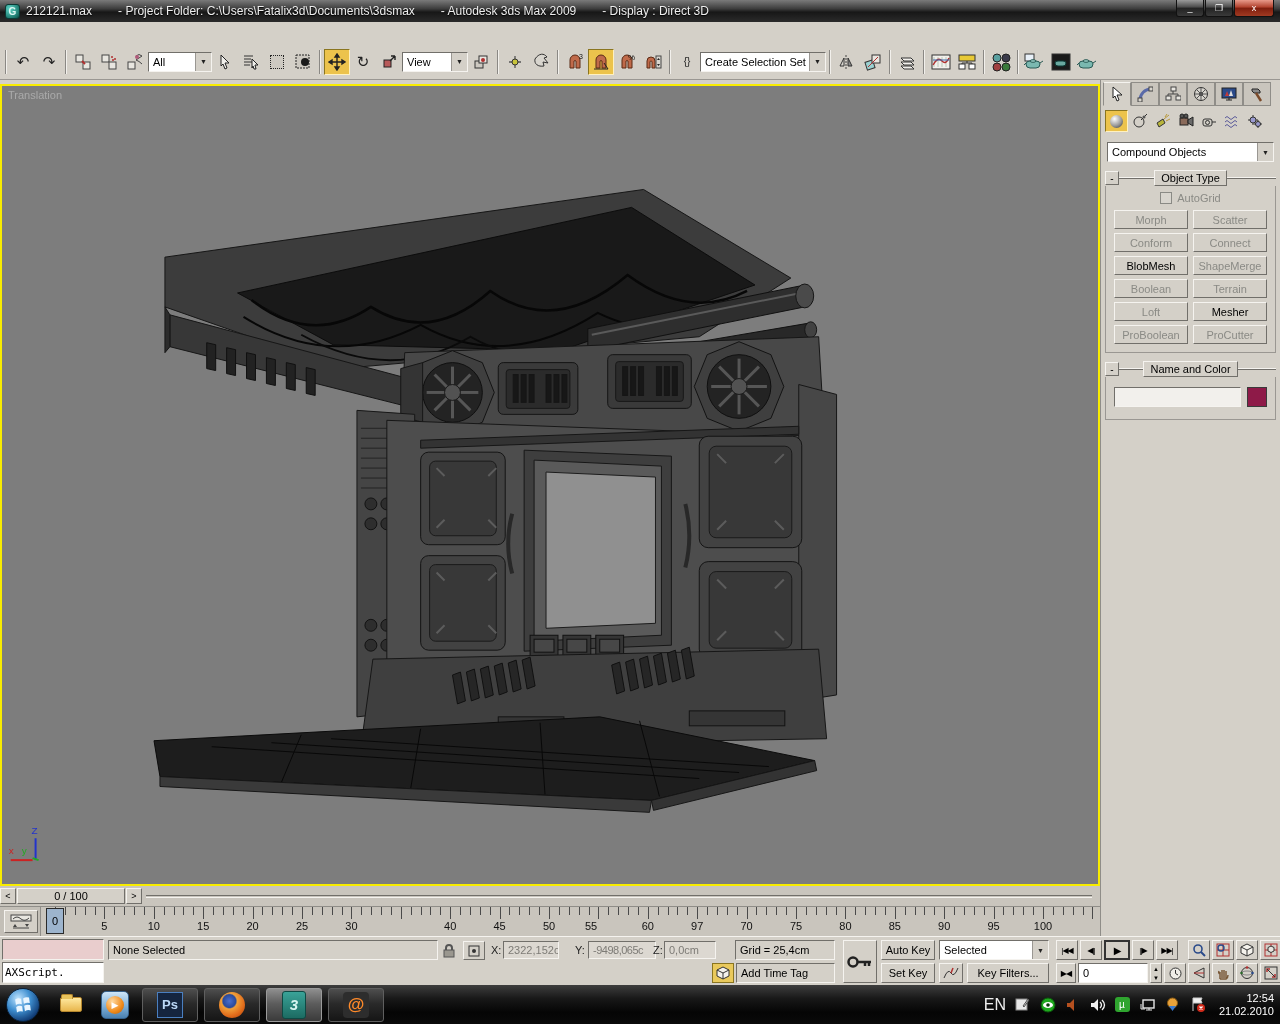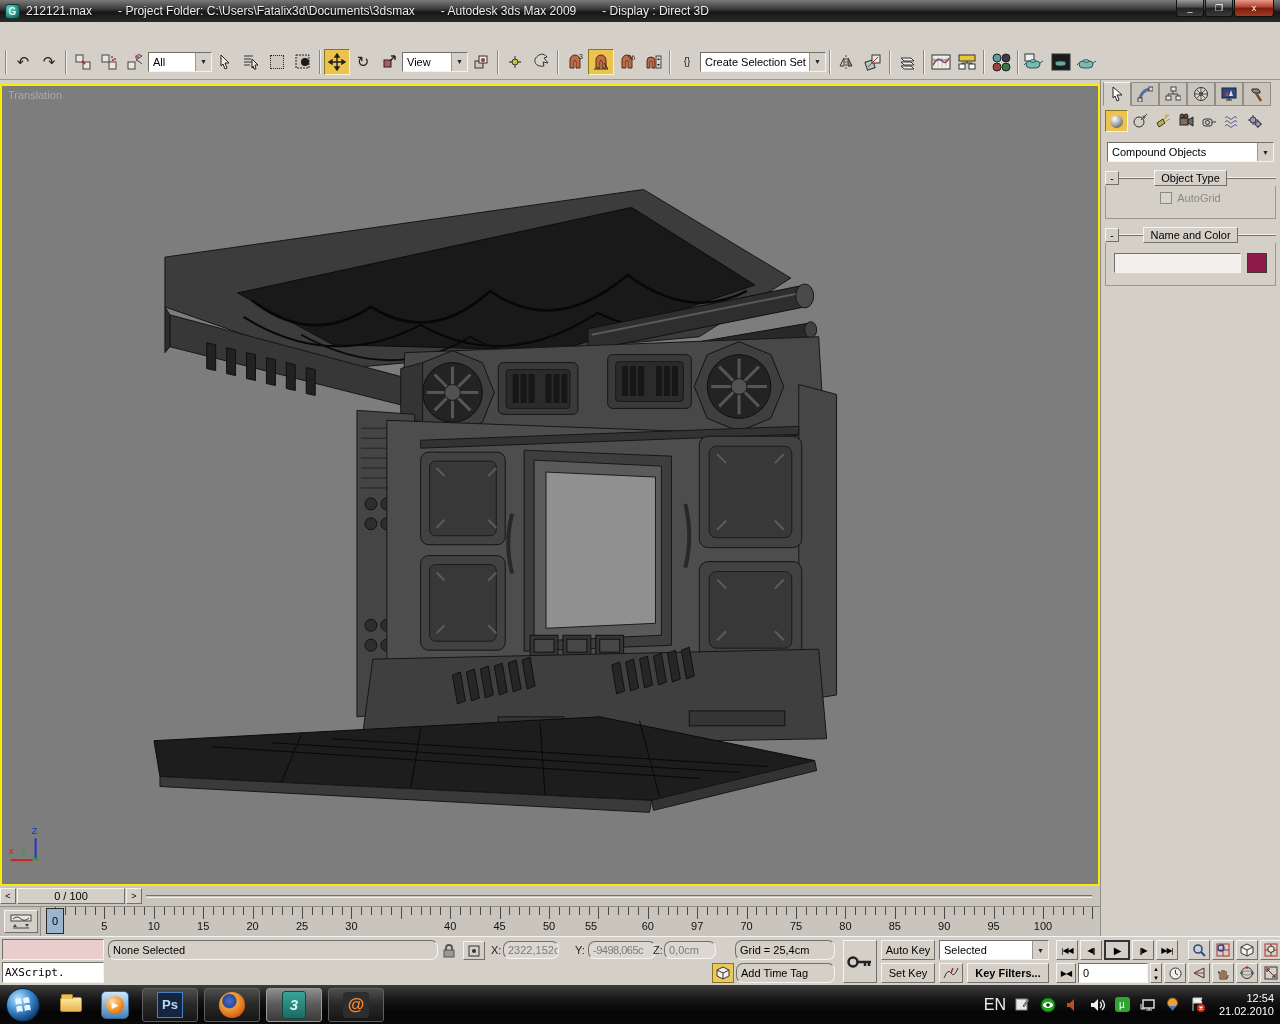--- a/index.html
+++ b/index.html
@@ -107,40 +107,40 @@
     border-left:1px solid #8f8d88; background:#c9c5bd; overflow:hidden; }
   .tick { position:absolute; top:0; width:1px; background:#4a4a4a; }
   .ticknum { position:absolute; top:13px; width:24px; margin-left:-12px; text-align:center; font-size:11px; color:#111; }
   #tb-slider { position:absolute; top:1px; width:18px; height:26px; background:#9db4cd;
     border:1px solid #2a2a2a; font-size:11px; color:#000; display:flex; align-items:center; justify-content:center; }
 
   
   #statusbar { position:absolute; left:0; top:936px; width:1280px; height:49px; background:#d4d0c8;
     border-top:1px solid #f5f3ef; }
   .sb { position:absolute; font-size:11px; }
-  .sfield { display:flex; align-items:center; padding:0 4px; white-space:nowrap; overflow:hidden;border-radius:7px; }
+  .sfield { display:flex; align-items:center; padding:0 4px; white-space:nowrap; overflow:hidden; }
   #mxs-pink { left:2px; top:2px; width:102px; height:21px; background:#e9cdcd; border:1px solid #716f6a;
     border-right-color:#f5f3ef; border-bottom-color:#f5f3ef; }
   #mxs-white { left:2px; top:25px; width:102px; height:21px; background:#ffffff; border:1px solid #716f6a;
     border-right-color:#f5f3ef; border-bottom-color:#f5f3ef; font-family:"DejaVu Sans Mono", monospace; font-size:11px;
     display:flex; align-items:center; padding-left:2px; }
   #status-line { left:108px; top:3px; width:330px; height:20px; }
   #prompt-line { left:108px; top:26px; width:604px; height:20px; }
   #prompt-line span { margin-right:30px; }
   .coord-label { top:7px; color:#222; }
   .coord-field { top:4px; height:18px; background:#dcd8d1; color:#7d7b76; }
   #grid-box { left:735px; top:3px; width:100px; height:20px; color:#000; }
   #degrade-btn { left:712px; top:26px; width:22px; height:20px; background:#e9c95c; border:1px solid #8a7520; }
   #timetag-box { left:736px; top:26px; width:99px; height:20px; color:#000; }
   #bigkey-btn { left:843px; top:3px; width:34px; height:43px; }
   #autokey-btn { left:881px; top:3px; width:54px; height:20px; }
   #setkey-btn { left:881px; top:26px; width:54px; height:20px; }
   #seldd { left:939px; top:3px; width:110px; height:20px; }
   #tangent-btn { left:939px; top:26px; width:24px; height:20px; }
-  #keyfilters-btn { left:967px; top:26px; width:82px; height:20px; font-size:11px;font-weight:bold; }
+  #keyfilters-btn { left:967px; top:26px; width:82px; height:20px; font-size:11px; }
   .transport { display:flex; align-items:center; gap:2px; }
   #transport1 { left:1056px; top:3px; }
   #transport2 { left:1056px; top:26px; }
   .tp { height:20px; min-width:22px; font-size:8px; letter-spacing:-1px; }
   #frame-field { width:70px; height:20px; background:#fff; border:1px solid #716f6a;
     border-right-color:#f5f3ef; border-bottom-color:#f5f3ef; display:flex; align-items:center; padding-left:4px; }
   .spin { display:flex; flex-direction:column; width:12px; height:20px; }
   .spin div { flex:1; font-size:6px; display:flex; align-items:center; justify-content:center; }
   #nav1 { left:1188px; top:3px; } #nav2 { left:1188px; top:26px; }
 
@@ -666,20 +666,34 @@
       <div class="roll-head">
         <div class="bar"></div>
         <div class="roll-minus">-</div>
         <div class="roll-title">Object Type</div>
       </div>
       <div class="roll-body">
         <div id="autogrid-row">
           <div class="cb"></div>
           <span>AutoGrid</span>
         </div>
+        <div id="objtype-grid">
+            <div class="obj-btn disabled">Morph</div>
+            <div class="obj-btn disabled">Scatter</div>
+            <div class="obj-btn disabled">Conform</div>
+            <div class="obj-btn disabled">Connect</div>
+            <div class="obj-btn">BlobMesh</div>
+            <div class="obj-btn disabled">ShapeMerge</div>
+            <div class="obj-btn disabled">Boolean</div>
+            <div class="obj-btn disabled">Terrain</div>
+            <div class="obj-btn disabled">Loft</div>
+            <div class="obj-btn">Mesher</div>
+            <div class="obj-btn disabled">ProBoolean</div>
+            <div class="obj-btn disabled">ProCutter</div>
+          </div>
       </div>
     </div>
 
     <div class="rollout">
       <div class="roll-head">
         <div class="bar"></div>
         <div class="roll-minus">-</div>
         <div class="roll-title">Name and Color</div>
       </div>
       <div class="roll-body">

